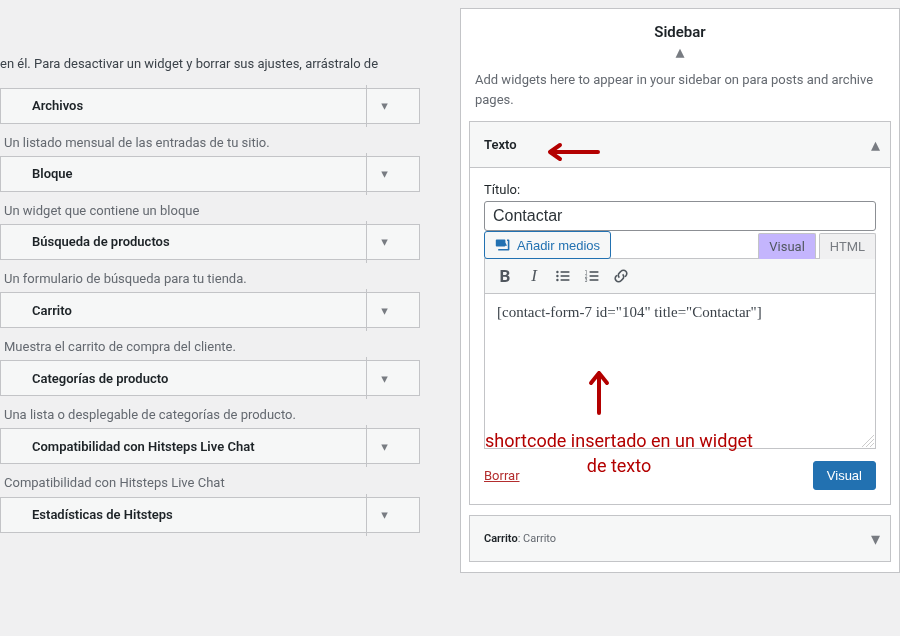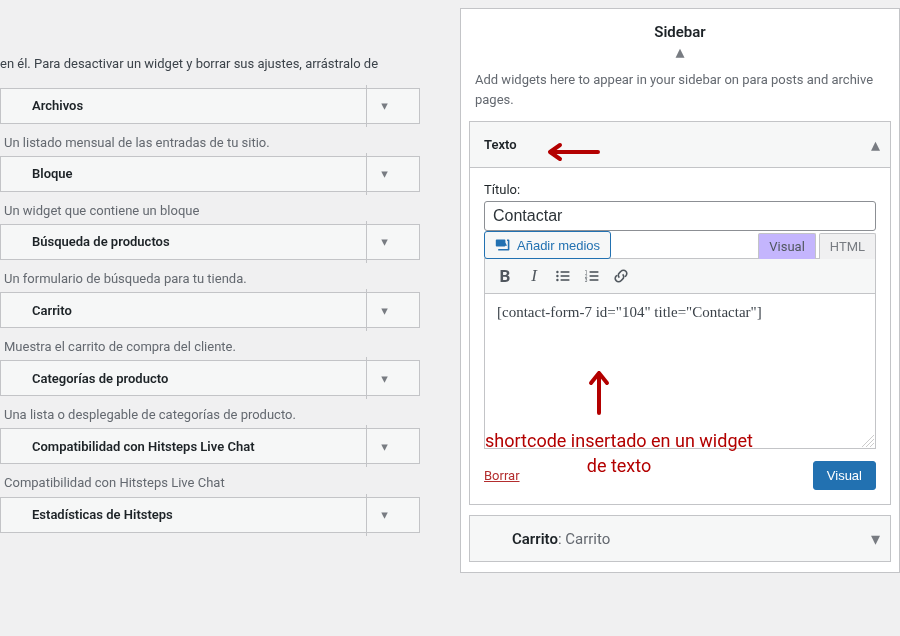--- a/index.html
+++ b/index.html
@@ -222,23 +222,22 @@
     .collapsed-widget {
       margin: 0 8px 10px 8px;
       border: 1px solid #c3c4c7;
       background: #f6f7f7;
       display: flex;
       justify-content: space-between;
       align-items: center;
       padding: 12px 10px 12px 14px;
     }
     .collapsed-widget .name {
-      font-size: 15px;
+      font-size: 11px;
       color: #1d2327;
-      margin-left: 28px;
     }
     .collapsed-widget .name b {
       font-weight: 600;
     }
     .collapsed-widget .suffix {
       color: #646970;
       font-weight: 400;
     }
     .caret-up {
       color: #787c82;

